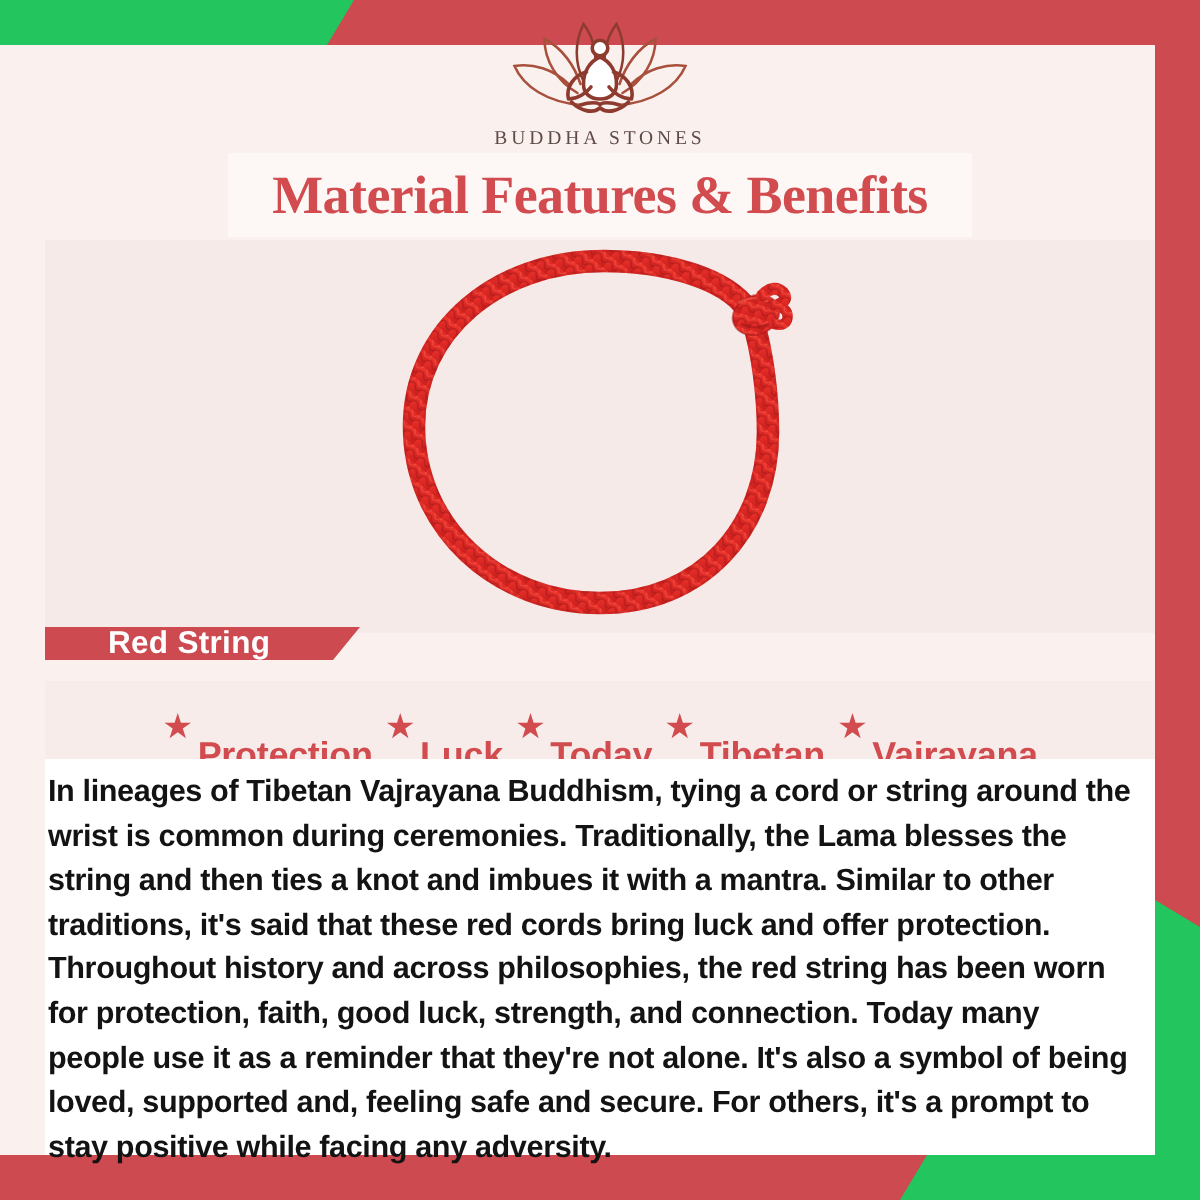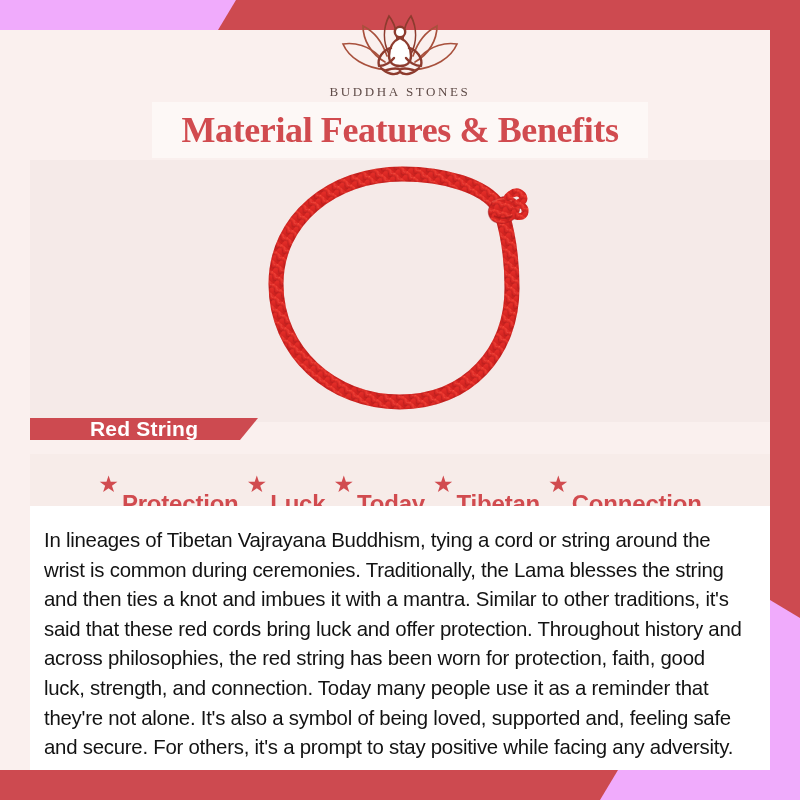--- a/index.html
+++ b/index.html
@@ -11,21 +11,21 @@
     height: 800px;
     font-family: "Liberation Sans", sans-serif;
     background: #faf0ee;
     overflow: hidden;
   }
 
   #poster {
     position: relative;
     width: 800px;
     height: 800px;
-    background: #f0abfc;
+    background: #22c55e;
     overflow: hidden;
   }
 
   
   .band {
     position: absolute;
     background: #cd4a50;
   }
   .band-top {
     top: 0;
@@ -130,21 +130,20 @@
   .ribbon {
     position: absolute;
     left: 30px;
     top: 418px;
     width: 210px;
     height: 22px;
     background: #cd4a50;
     clip-path: polygon(0 0, 100% 0, calc(100% - 18px) 100%, 0 100%);
     display: flex;
     align-items: center;
-    padding-left: 18px;
   }
   .ribbon-text {
     margin-left: 42px;
     color: #ffffff;
     font-size: 21px;
     font-weight: bold;
     letter-spacing: 0.2px;
   }
   .ribbon-strip {
     position: absolute;
@@ -192,26 +191,27 @@
     position: absolute;
     left: 30px;
     top: 506px;
     width: 740px;
     height: 264px;
     background: #ffffff;
     box-sizing: border-box;
     padding: 8px 8px 0 2px;
   }
   .copy p {
-    margin: 12px;
+    margin: 0;
     font-size: 20.4px;
     line-height: 29.6px;
     color: #131313;
     font-family: "Liberation Sans", sans-serif;
     letter-spacing: -0.25px;
+    font-weight: bold;
   }
 </style>
 </head>
 <body>
 
 <div id="poster">
 
   <div class="band band-top"></div>
   <div class="band band-right"></div>
   <div class="band band-left"></div>
@@ -314,21 +314,21 @@
     <span class="benefit">
       <span class="star">★</span>
       <span class="blabel">Today</span>
     </span>
     <span class="benefit">
       <span class="star">★</span>
       <span class="blabel">Tibetan</span>
     </span>
     <span class="benefit">
       <span class="star">★</span>
-      <span class="blabel">Connection</span>
+      <span class="blabel">Vajrayana</span>
     </span>
   </div>
 
   <div class="copy">
     <p>In lineages of Tibetan Vajrayana Buddhism, tying a cord or string around the wrist is common during ceremonies. Traditionally, the Lama blesses the string and then ties a knot and imbues it with a mantra. Similar to other traditions, it's said that these red cords bring luck and offer protection. Throughout history and across philosophies, the red string has been worn for protection, faith, good luck, strength, and connection. Today many people use it as a reminder that they're not alone. It's also a symbol of being loved, supported and, feeling safe and secure. For others, it's a prompt to stay positive while facing any adversity.</p>
   </div>
 
 </div>
 
 </body></html>

